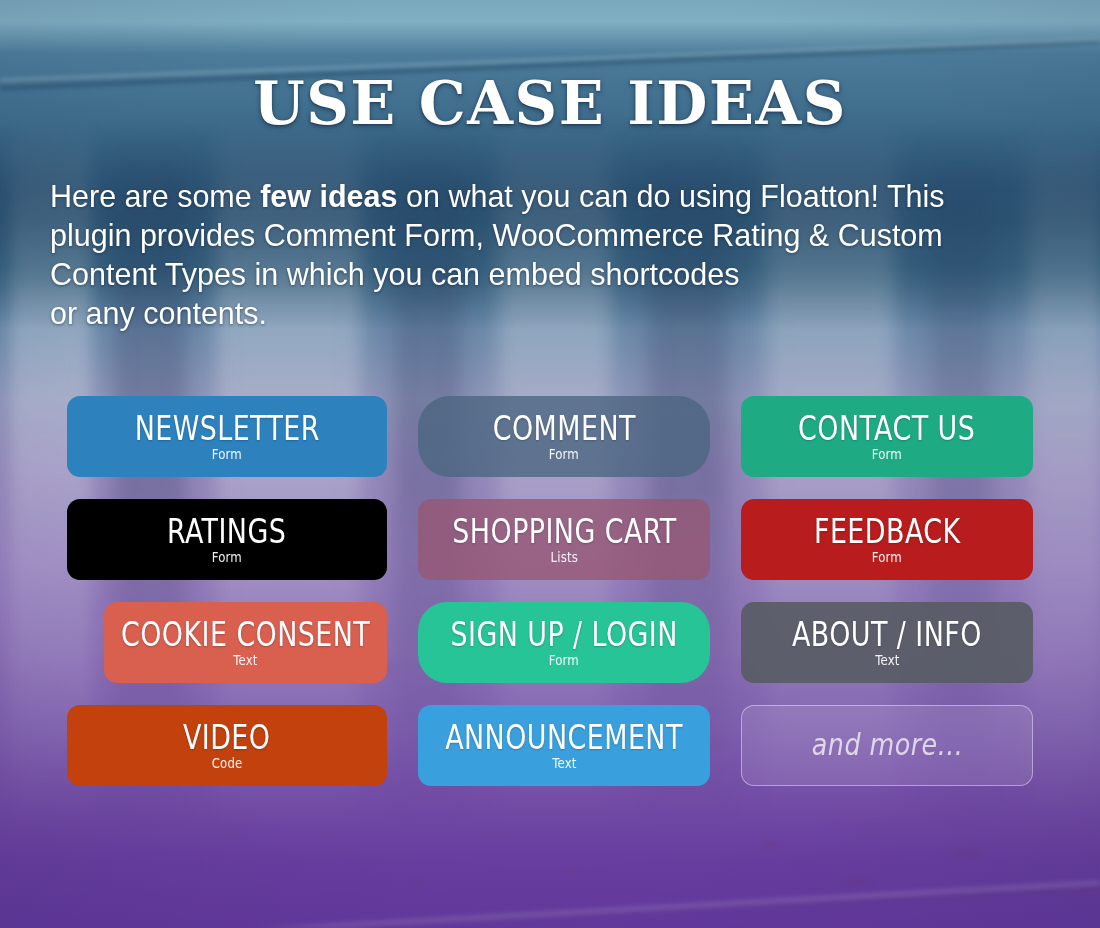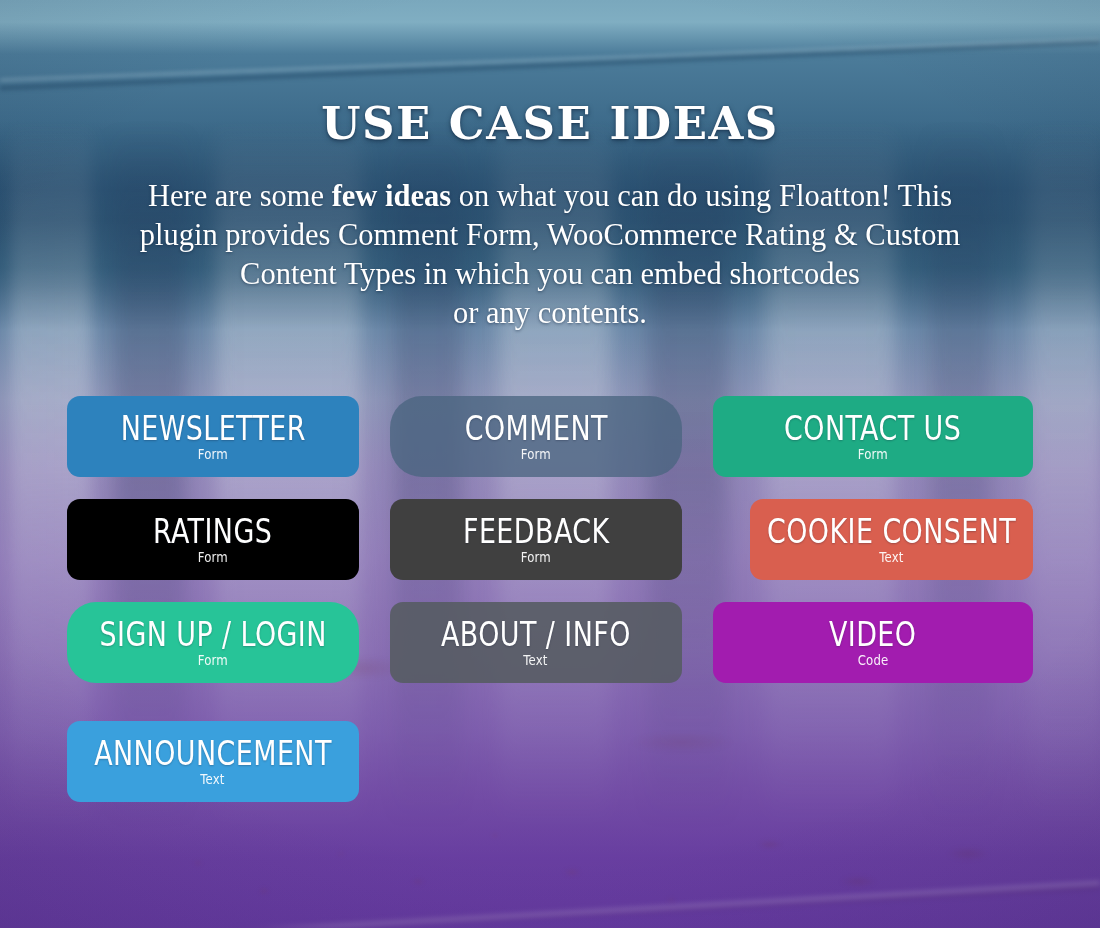--- a/index.html
+++ b/index.html
@@ -157,35 +157,34 @@
     height: 928px;
   }
 
   .page-title {
     position: absolute;
     left: 0; right: 0;
     top: 69px;
     text-align: center;
     font-family: "DejaVu Serif", serif;
     font-weight: bold;
-    font-size: 45px;
+    font-size: 59px;
     letter-spacing: 1.5px;
     color: #ffffff;
     text-shadow: 0 2px 5px rgba(18,40,66,0.55), 0 1px 2px rgba(18,40,66,0.5);
-    margin-top: 28px;
   }
 
   .intro {
     position: absolute;
     left: 50%;
     transform: translateX(-50%);
     top: 177px;
     width: 1000px;
-    text-align: center;
-    font-family: Liberation Serif, serif;
+    text-align: left;
+    font-family: Liberation Sans, sans-serif;
     font-size: 30.5px;
     line-height: 39px;
     color: #ffffff;
     text-shadow: 0 1px 3px rgba(14,34,60,0.55);
     white-space: pre-line;
   }
   .intro b { font-weight: bold; }
 
   
   .grid {
@@ -280,40 +279,47 @@
           <div class="tile-sub">Form</div>
         </div>
         <div class="tile" style="background: rgb(30, 171, 132);">
           <div class="tile-title">CONTACT US</div>
           <div class="tile-sub">Form</div>
         </div>
         <div class="tile" style="background: #000000;">
           <div class="tile-title">RATINGS</div>
           <div class="tile-sub">Form</div>
         </div>
-        <div class="tile" style="background: #404040;">
+        <div class="tile" style="background: rgba(150, 88, 116, 0.8);">
+          <div class="tile-title">SHOPPING CART</div>
+          <div class="tile-sub">Lists</div>
+        </div>
+        <div class="tile" style="background: #b91c1c;">
           <div class="tile-title">FEEDBACK</div>
           <div class="tile-sub">Form</div>
         </div>
         <div class="tile" style="background: rgb(217, 95, 79); margin-left: 37px;">
           <div class="tile-title">COOKIE CONSENT</div>
           <div class="tile-sub">Text</div>
         </div>
         <div class="tile" style="background: rgb(39, 196, 152); border-radius: 29px;">
           <div class="tile-title">SIGN UP / LOGIN</div>
           <div class="tile-sub">Form</div>
         </div>
         <div class="tile" style="background: rgba(86, 92, 99, 0.9);">
           <div class="tile-title">ABOUT / INFO</div>
           <div class="tile-sub">Text</div>
         </div>
-        <div class="tile" style="background: #a21caf;">
+        <div class="tile" style="background: #c2410c;">
           <div class="tile-title">VIDEO</div>
           <div class="tile-sub">Code</div>
         </div>
-        <div class="tile" style="background: rgb(58, 160, 221); margin-top: 16px;">
+        <div class="tile" style="background: rgb(58, 160, 221);">
           <div class="tile-title">ANNOUNCEMENT</div>
           <div class="tile-sub">Text</div>
         </div>
+        <div class="tile ghost">
+          <div class="tile-title">and more...</div>
+        </div>
       </div>
 
   </div>
 </div>
 
 </body></html>

